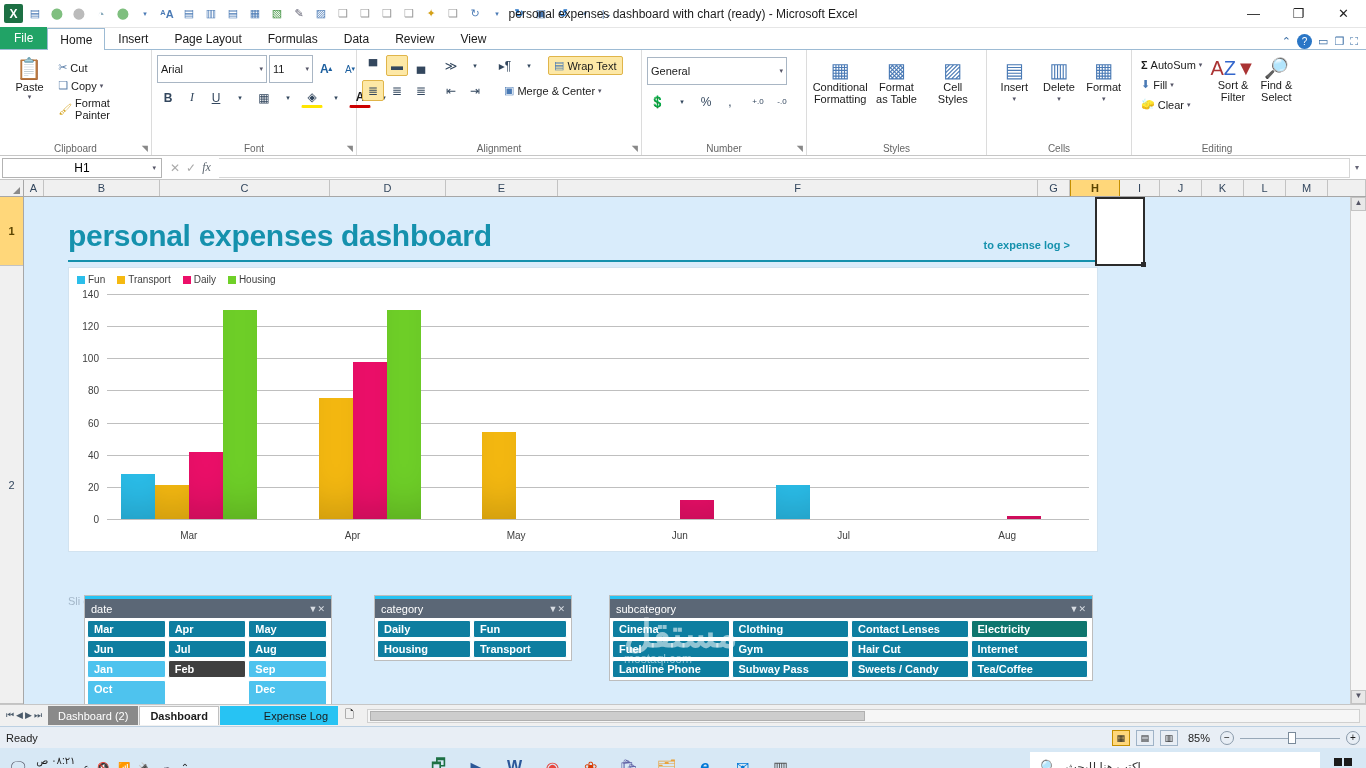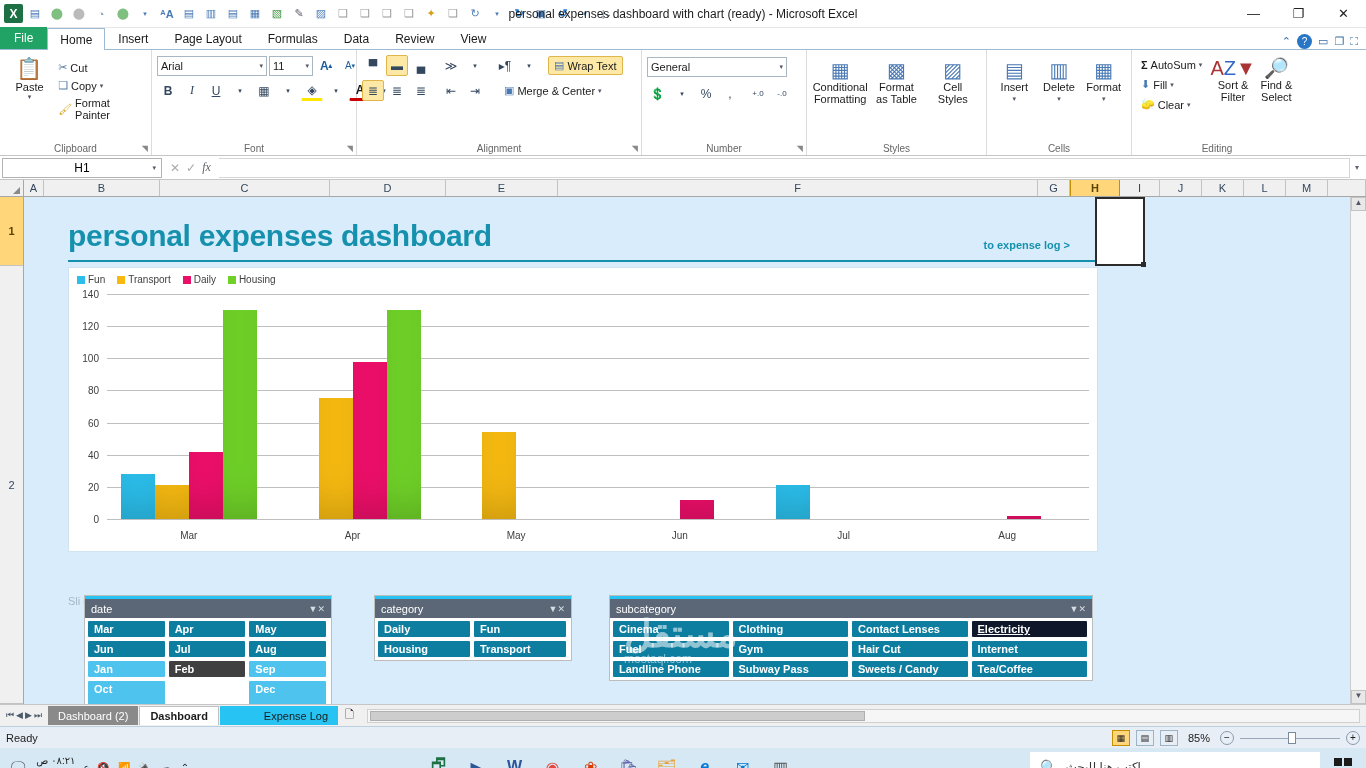--- a/index.html
+++ b/index.html
@@ -88,21 +88,21 @@
   }
   .ibtn.on { background: #fde8a6; border-color: #e0b54a; }
   .wide {
     display: flex; align-items: center; gap: 3px; font-size: 11px;
     padding: 2px 5px; border: 1px solid transparent; border-radius: 2px;
     color: #1b1b1b; white-space: nowrap;
   }
   .wide.on { background: #fde8a6; border-color: #e0b54a; }
   .cbox {
     border: 1px solid #a9b6c4; background: #fff; font-size: 11px;
-    height: 20px; display: flex; align-items: center; padding: 0 3px;
+    height: 28px; display: flex; align-items: center; padding: 0 3px;
     justify-content: space-between; color: #1b1b1b;
   }
   .caret { font-size: 7px; color: #556; }
   .tallbtn {
     display: flex; flex-direction: column; align-items: center;
     width: 50px; font-size: 11px; color: #1b1b1b; line-height: 12px;
   }
   .tallbtn .gl { font-size: 20px; line-height: 22px; }
   
   .fbar {
@@ -658,21 +658,21 @@
       <div class="slicer" id="slicer-subcategory" style="left:585px;top:398px;width:484px;">
           <div class="sl-top" style="background: rgb(39, 195, 243);"></div>
           <div class="sl-hdr" style="background: rgb(91, 103, 118);">
             <span>subcategory</span>
             <span class="sl-clear" style="font-size: 9px;">▼✕</span>
           </div>
           <div class="sl-items">
             <div class="sl-item" style="background: rgb(14, 126, 160); flex: 0 0 calc(25% - 2px);">Cinema</div>
             <div class="sl-item" style="background: rgb(14, 126, 160); flex: 0 0 calc(25% - 2px);">Clothing</div>
             <div class="sl-item" style="background: rgb(14, 126, 160); flex: 0 0 calc(25% - 2px);">Contact Lenses</div>
-            <div class="sl-item" style="background: #0f172a; flex: 0 0 calc(25% - 2px); text-decoration: underline;">Electricity</div>
+            <div class="sl-item" style="background: #0f766e; flex: 0 0 calc(25% - 2px);">Electricity</div>
             <div class="sl-item" style="background: rgb(14, 126, 160); flex: 0 0 calc(25% - 2px);">Fuel</div>
             <div class="sl-item" style="background: rgb(14, 126, 160); flex: 0 0 calc(25% - 2px);">Gym</div>
             <div class="sl-item" style="background: rgb(14, 126, 160); flex: 0 0 calc(25% - 2px);">Hair Cut</div>
             <div class="sl-item" style="background: rgb(14, 126, 160); flex: 0 0 calc(25% - 2px);">Internet</div>
             <div class="sl-item" style="background: rgb(14, 126, 160); flex: 0 0 calc(25% - 2px);">Landline Phone</div>
             <div class="sl-item" style="background: rgb(14, 126, 160); flex: 0 0 calc(25% - 2px);">Subway Pass</div>
             <div class="sl-item" style="background: rgb(14, 126, 160); flex: 0 0 calc(25% - 2px);">Sweets / Candy</div>
             <div class="sl-item" style="background: rgb(14, 126, 160); flex: 0 0 calc(25% - 2px);">Tea/Coffee</div>
           </div>
         </div>

